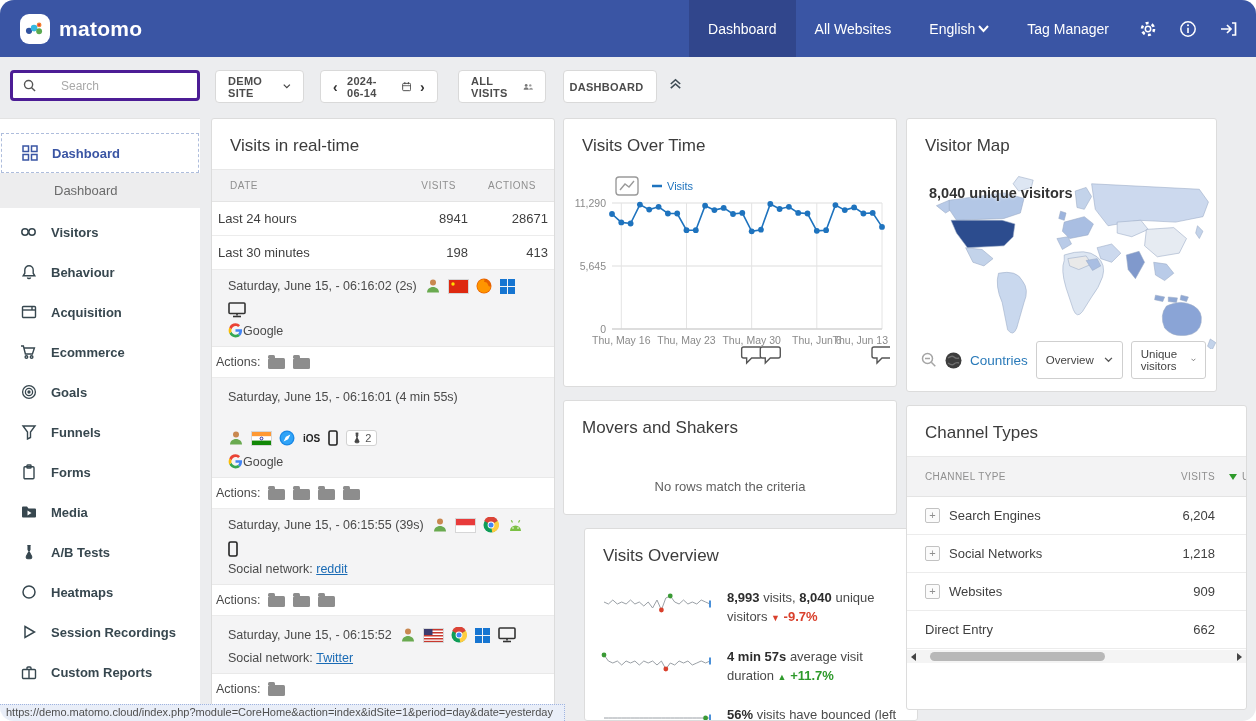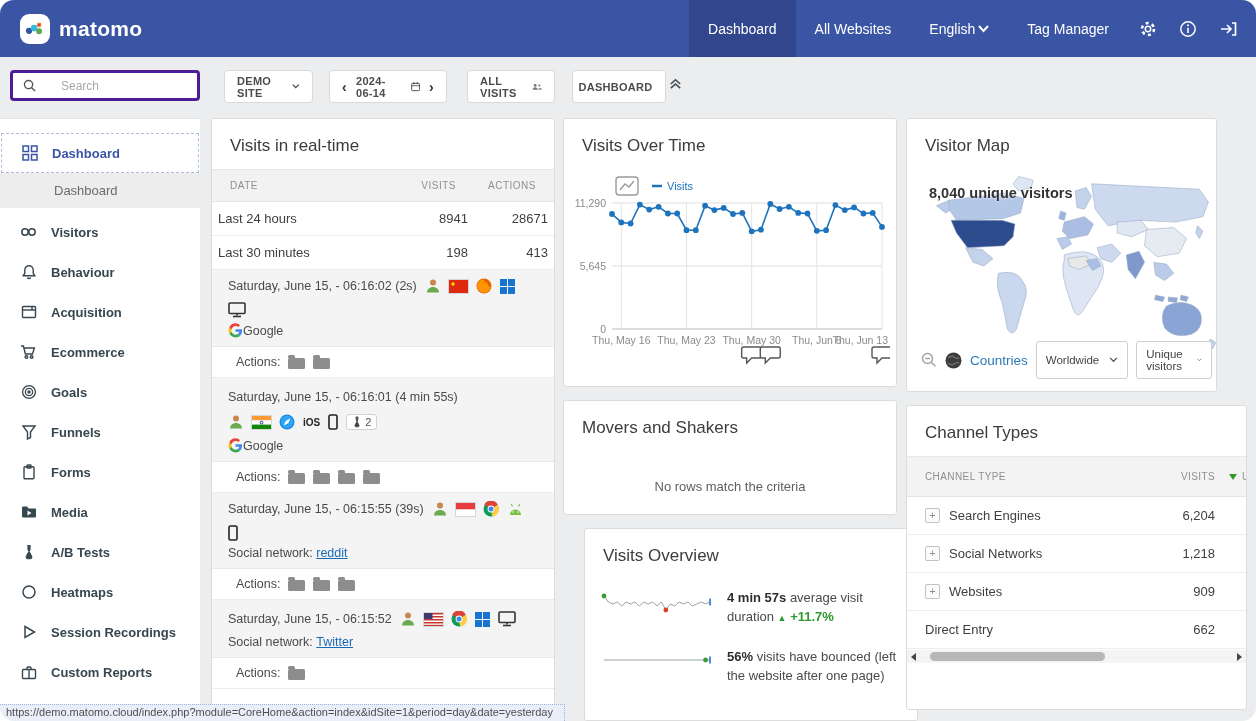--- a/index.html
+++ b/index.html
@@ -12,21 +12,21 @@
   .nav-right{display:flex;align-items:center;height:57px;}
   .nav-item{color:#fff;font-size:14px;padding:0 19px;height:57px;display:flex;align-items:center;cursor:pointer;}
   .nav-item.active{background:#31468c;}
   .nav-iconbtn{width:40px;height:57px;display:flex;align-items:center;justify-content:center;cursor:pointer;}
   .chev-dn{margin-left:3px;}
   
   .toolbar{position:absolute;left:0;top:57px;width:1256px;height:58px;display:flex;align-items:center;}
   .search-box{position:absolute;left:10px;top:13px;width:190px;height:31px;background:#fff;border:3px solid #4c1d95;border-radius:4px;display:flex;align-items:center;gap:23px;padding:0 10px;box-sizing:border-box;}
   .search-box input{border:none;outline:none;font-size:12px;color:#555;width:130px;font-family:inherit;background:transparent;}
   .search-box input::placeholder{color:#a9a9a9;}
-  .tb-btn{position:absolute;top:13px;height:33px;box-sizing:border-box;background:#fff;border:1px solid #d9d9d9;border-radius:4px;display:flex;align-items:center;justify-content:center;gap:7px;font-size:11px;font-weight:bold;color:#4c4c4c;letter-spacing:.3px;cursor:pointer;padding:0 12px;margin-left:9px;}
+  .tb-btn{position:absolute;top:13px;height:33px;box-sizing:border-box;background:#fff;border:1px solid #d9d9d9;border-radius:4px;display:flex;align-items:center;justify-content:center;gap:7px;font-size:11px;font-weight:bold;color:#4c4c4c;letter-spacing:.3px;cursor:pointer;padding:0 12px;}
   .collapse-btn{position:absolute;left:668px;top:19px;cursor:pointer;}
   
   .sidebar{position:absolute;left:0;top:118px;width:200px;height:603px;background:#fff;border-top:1px solid #e3e3e3;overflow:hidden;}
   .side-item{display:flex;align-items:center;gap:14px;height:40px;padding-left:20px;cursor:pointer;}
   .side-item .lbl{font-size:13px;font-weight:bold;color:#37474f;}
   .side-item.active{border:1px dashed #aebddc;margin:14px 1px 0 1px;height:38px;padding-left:19px;}
   .side-item.active .lbl{color:#3a55a4;}
   .side-item.sub{background:#ededee;padding-left:54px;height:35px;margin-bottom:4px;}
   .side-item.sub .lbl{font-weight:normal;color:#6b6b6b;}
   .side-ic{width:17px;display:flex;justify-content:center;}
@@ -35,21 +35,21 @@
   .card-title{font-size:17px;color:#3c3c3c;padding:17px 18px 13px 18px;}
   
   .rt-head{display:flex;background:#f2f2f3;padding:10px 18px;border-top:1px solid #e8e8e8;border-bottom:1px solid #e4e4e4;}
   .rt-head span{font-size:10px;color:#8f8f8f;letter-spacing:.5px;}
   .rt-row{display:flex;padding:9px 6px;border-bottom:1px solid #ececec;font-size:13px;color:#3f3f3f;}
   .c-date{flex:1;}
   .c-visits{width:70px;text-align:right;}
   .c-actions{width:80px;text-align:right;}
   .visit-block{background:#f4f4f5;border-bottom:1px solid #e9e9e9;padding:8px 16px;}
   .vb-line{display:flex;align-items:center;gap:8px;min-height:22px;font-size:12.5px;color:#4a4a4a;flex-wrap:wrap;}
-  .actions-row{display:flex;align-items:center;gap:8px;padding:8px 24px;border-bottom:1px solid #ececec;font-size:12.5px;color:#4a4a4a;background:#fff;}
+  .actions-row{display:flex;align-items:center;gap:8px;padding:8px 4px;border-bottom:1px solid #ececec;font-size:12.5px;color:#4a4a4a;background:#fff;}
   .ic{display:inline-flex;align-items:center;justify-content:center;vertical-align:middle;}
   .flask-badge{display:inline-flex;align-items:center;gap:3px;border:1px solid #d2d2d2;background:#fff;border-radius:3px;padding:1px 5px;font-size:11px;color:#555;}
   .ios-lb{font-weight:bold;font-size:10px;color:#222;}
   .ref-link{color:#1a6bb5;text-decoration:underline;cursor:pointer;}
   .ref-line{font-size:12.5px;color:#4a4a4a;display:flex;align-items:center;margin-top:5px;}
   
   .empty-msg{font-size:13px;color:#5f5f5f;text-align:center;margin-top:28px;}
   
   .ov-row{display:flex;align-items:flex-start;gap:14px;padding:10px 16px 11px 16px;}
   .ov-text{font-size:13px;color:#4a4a4a;line-height:1.45;flex:1;}
@@ -419,21 +419,21 @@
         </div>
         <div class="actions-row">
           <span>Actions:</span>
           <span class="folder"></span>
           <span class="folder"></span>
         </div>
         <div class="visit-block">
           <div class="vb-line">
             <span>Saturday, June 15, - 06:16:01 (4 min 55s)</span>
           </div>
-          <div class="vb-line" style="margin-top:3px;">
+          <div class="vb-line" style="margin-top:19px;">
             <span class="ic">
               <svg width="16" height="16" viewBox="0 0 16 16">
                 <circle cx="8" cy="4.6" r="3" fill="#c98850"></circle>
                 <path d="M2 14.5c0-3.4 2.7-5.6 6-5.6s6 2.2 6 5.6z" fill="#6aaa50"></path>
               </svg>
             </span>
             <span class="ic">
               <span class="flag">
                 <svg width="19" height="13">
                   <rect width="19" height="4.4" fill="#ff9933"></rect>
@@ -665,20 +665,31 @@
     <div class="card-title">Movers and Shakers</div>
     <div class="empty-msg">No rows match the criteria</div>
   </section>
 
   <section class="card" style="left:584px;top:528px;width:334px;height:193px;">
     <div class="card-title">Visits Overview</div>
     <div id="ov-body">
         <div class="ov-row">
           <span class="ic">
             <svg width="112" height="24" viewBox="0 0 112 24">
+              <polyline points="3.0,13.0 7.4,15.0 11.8,11.0 16.3,15.0 20.7,13.0 25.1,15.0 29.5,11.0 33.9,15.0 38.3,13.0 42.8,17.0 47.2,13.0 51.6,19.0 56.0,11.0 60.4,21.0 64.8,9.0 69.3,7.0 73.7,13.0 78.1,15.0 82.5,11.0 86.9,15.0 91.3,13.0 95.8,15.0 100.2,11.0 104.6,13.0 109.0,15.0" fill="none" stroke="#9aa0a6" stroke-width="1"></polyline>
+              <circle cx="60.41666666666667" cy="21" r="2.4" fill="#d9402c"></circle>
+              <circle cx="69.25" cy="7" r="2.4" fill="#3a9a35"></circle>
+              <line x1="109" y1="11.5" x2="109" y2="18.5" stroke="#4a90d9" stroke-width="2"></line>
+            </svg>
+          </span>
+      <span class="ov-text"><b>8,993</b> visits, <b>8,040</b> unique visitors <span class="tr-dn-red"><span class="tr-arrow">▼</span> -9.7%</span></span>
+        </div>
+        <div class="ov-row">
+          <span class="ic">
+            <svg width="112" height="24" viewBox="0 0 112 24">
               <polyline points="3.0,7.0 7.4,13.0 11.8,15.0 16.3,13.0 20.7,17.0 25.1,13.0 29.5,15.0 33.9,13.0 38.3,17.0 42.8,13.0 47.2,15.0 51.6,13.0 56.0,17.0 60.4,13.0 64.8,21.0 69.3,15.0 73.7,17.0 78.1,13.0 82.5,15.0 86.9,13.0 91.3,17.0 95.8,15.0 100.2,13.0 104.6,15.0 109.0,13.0" fill="none" stroke="#9aa0a6" stroke-width="1"></polyline>
               <circle cx="64.83333333333334" cy="21" r="2.4" fill="#d9402c"></circle>
               <circle cx="3" cy="7" r="2.4" fill="#3a9a35"></circle>
               <line x1="109" y1="9.5" x2="109" y2="16.5" stroke="#4a90d9" stroke-width="2"></line>
             </svg>
           </span>
       <span class="ov-text"><b>4 min 57s</b> average visit duration <span class="tr-up"><span class="tr-arrow">▲</span> +11.7%</span></span>
         </div>
         <div class="ov-row">
           <span class="ic">
@@ -737,21 +748,21 @@
       </span>
       <span class="ic">
         <svg width="17" height="17" viewBox="0 0 17 17">
             <circle cx="8.5" cy="8.5" r="8" fill="#3d3d3d"></circle>
             <path d="M3 6q4-3 6-1t5 1M3 11q4 3 6 1t5-1" stroke="#6f6f6f" stroke-width="1.4" fill="none"></path>
           </svg>
       </span>
       <span class="countries-link">Countries</span>
       <span class="map-selects">
         <span class="mini-select">
-          <span>Worldwide</span>
+          <span>Overview</span>
           <svg width="9" height="6" viewBox="0 0 10 7">
               <path d="M1 1l4 4 4-4" fill="none" stroke="#555" stroke-width="1.5"></path>
             </svg>
         </span>
         <span class="mini-select">
           <span>Unique visitors</span>
           <svg width="9" height="6" viewBox="0 0 10 7">
               <path d="M1 1l4 4 4-4" fill="none" stroke="#555" stroke-width="1.5"></path>
             </svg>
         </span>

